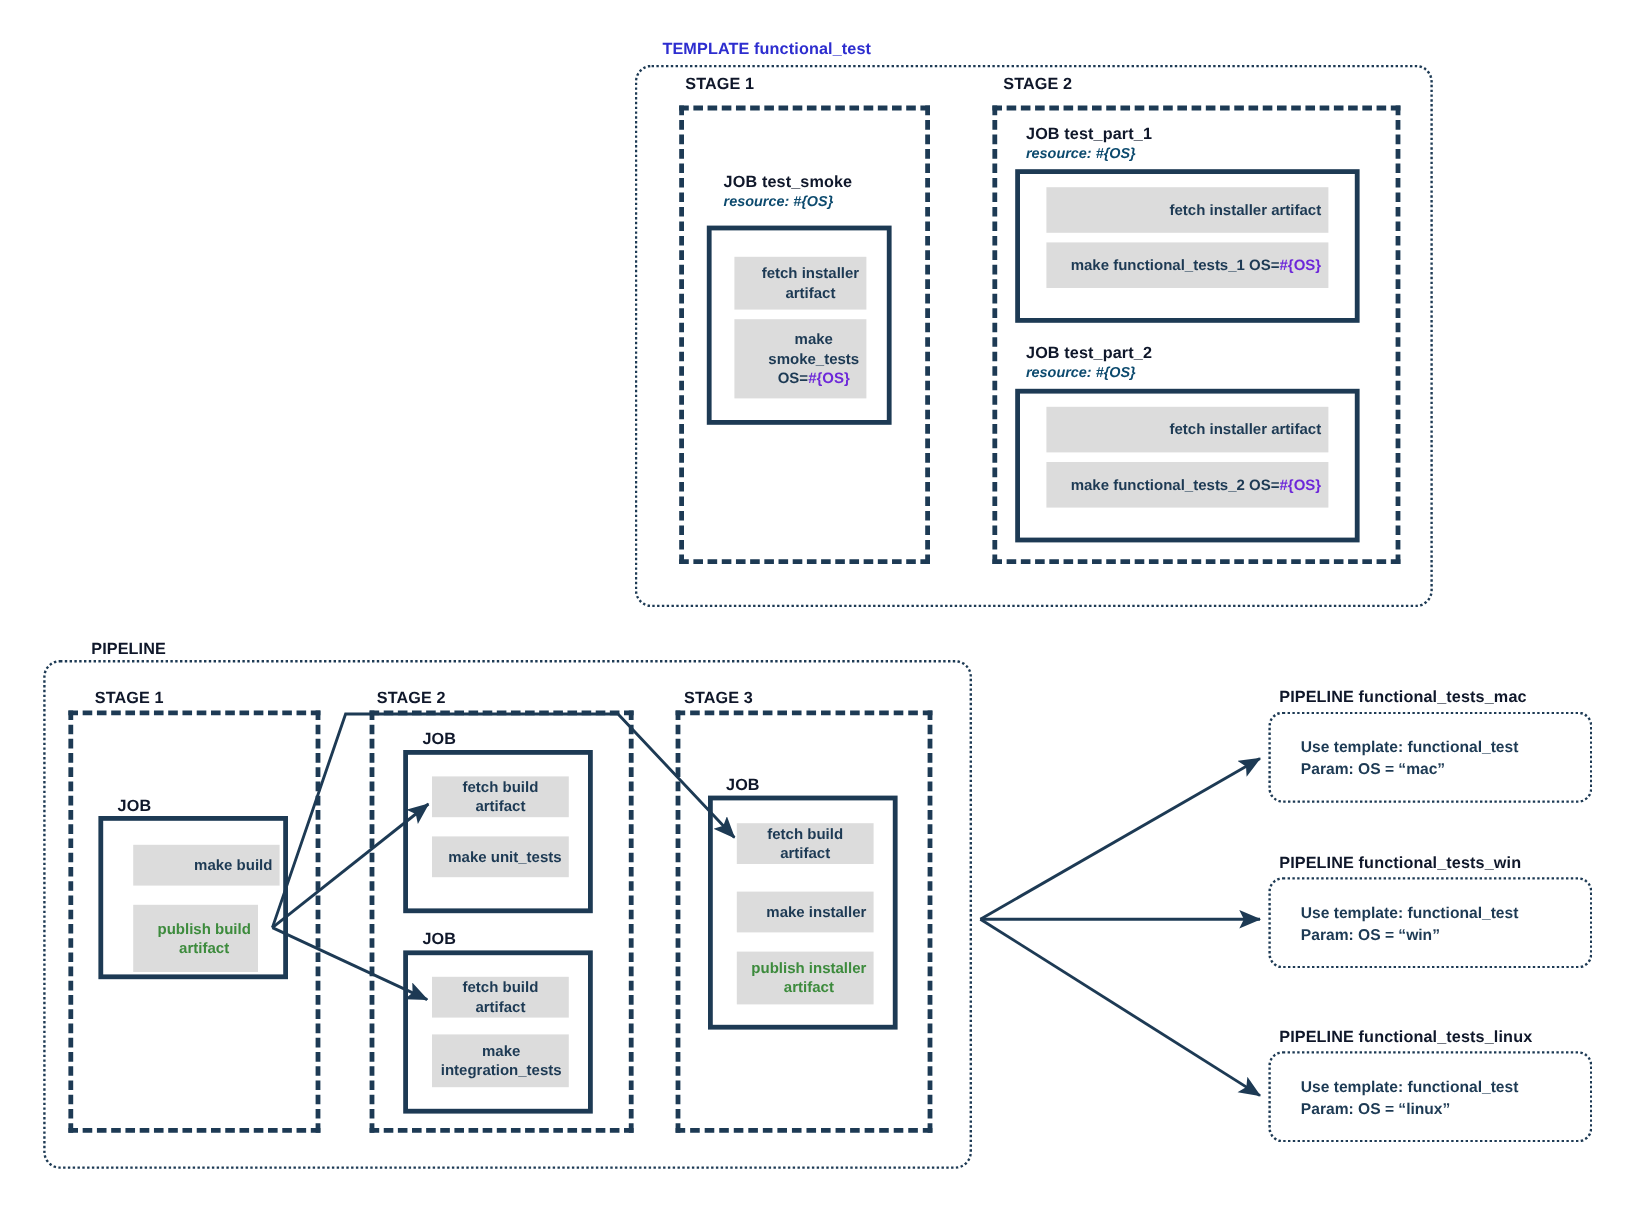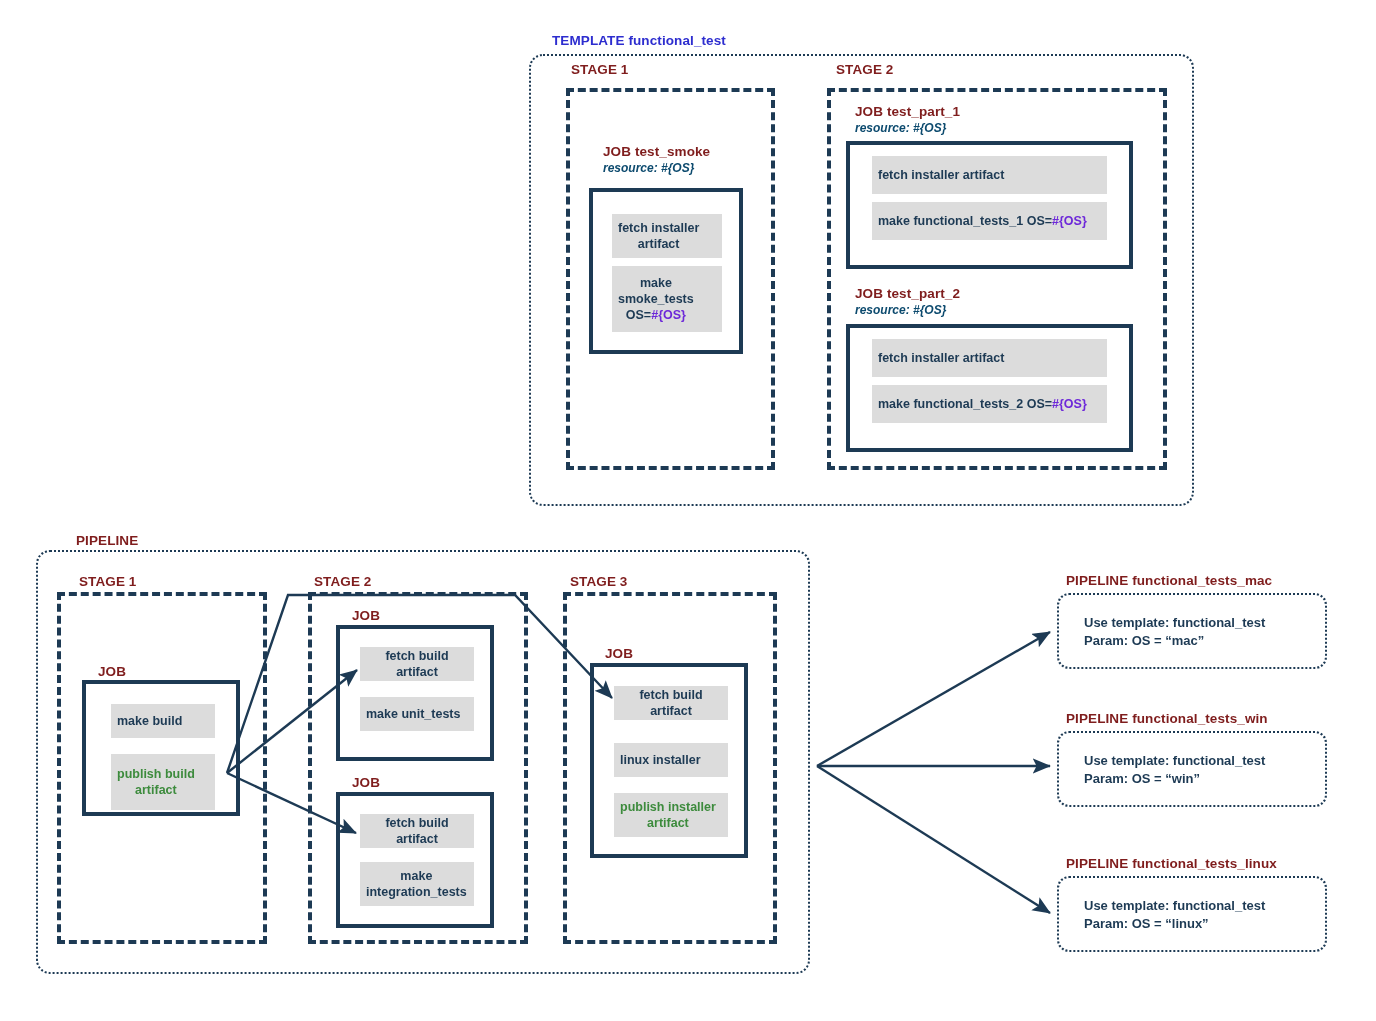--- a/index.html
+++ b/index.html
@@ -18,21 +18,21 @@
     overflow: hidden;
     padding-left: 10px;
   }
 
   
   .abs { position: absolute; box-sizing: border-box; }
 
   .label {
     font-weight: bold;
     font-size: 13.5px;
-    color: #7f1d1d;
+    color: #0f172a;
     white-space: nowrap;
     letter-spacing: 0.1px;
   }
   .label.blue { color: #2d2dcf; }
 
   .sublabel {
     font-style: italic;
     font-weight: bold;
     font-size: 12px;
     color: #0c4a6e;
@@ -65,21 +65,21 @@
 
   
   .step {
     background: #dcdcdc;
     color: #1d3a54;
     font-weight: bold;
     font-size: 12.5px;
     text-align: center;
     display: flex;
     align-items: center;
-    justify-content: flex-start;
+    justify-content: flex-end;
     line-height: 1.28;
     padding: 2px 6px;
   }
   .step .var { color: #6d28d9; }
   .step.green { color: #3d8b3d; }
 
   .pipe-card-text {
     font-weight: bold;
     font-size: 13px;
     color: #1d3a54;
@@ -151,21 +151,21 @@
 
   <div class="abs label" style="left:76px; top:533px;">PIPELINE</div>
 
   <div class="abs dotted-round" style="left:36px; top:550px; width:774px; height:424px;"></div>
 
   <div class="abs label" style="left:79px; top:574px;">STAGE 1</div>
   <div class="abs stage-box" style="left:57px; top:592px; width:210px; height:352px;"></div>
 
   <div class="abs label" style="left:98px; top:664px;">JOB</div>
   <div class="abs job-box" style="left:82px; top:680px; width:158px; height:136px;">
-    <div class="abs step" style="left:25px; top:20px; width:104px; height:34px;">
+    <div class="abs step" style="left:25px; top:20px; width:122px; height:34px;">
         <span style="white-space:pre-line">make build</span>
       </div>
     <div class="abs step green" style="left:25px; top:70px; width:104px; height:56px;">
         <span style="white-space:pre-line">publish build
 artifact</span>
       </div>
   </div>
 
   <div class="abs label" style="left:314px; top:574px;">STAGE 2</div>
   <div class="abs stage-box" style="left:308px; top:592px; width:220px; height:352px;"></div>
@@ -193,21 +193,21 @@
 
   <div class="abs label" style="left:570px; top:574px;">STAGE 3</div>
   <div class="abs stage-box" style="left:563px; top:592px; width:214px; height:352px;"></div>
 
   <div class="abs label" style="left:605px; top:646px;">JOB</div>
   <div class="abs job-box" style="left:590px; top:663px; width:158px; height:195px;">
     <div class="abs step" style="left:20px; top:19px; width:114px; height:34px;">
         <span>fetch build artifact</span>
       </div>
     <div class="abs step" style="left:20px; top:76px; width:114px; height:34px;">
-        <span>linux installer</span>
+        <span>make installer</span>
       </div>
     <div class="abs step green" style="left:20px; top:126px; width:114px; height:44px;">
         <span style="white-space:pre-line">publish installer
 artifact</span>
       </div>
   </div>
 
   <div class="abs label" style="left:1066px; top:573px;">PIPELINE functional_tests_mac</div>
   <div class="abs dotted-round thin" style="left:1057px; top:593px; width:270px; height:76px;">
     <div class="abs pipe-card-text" style="left:25px; top:19px;">Use template: functional_test

